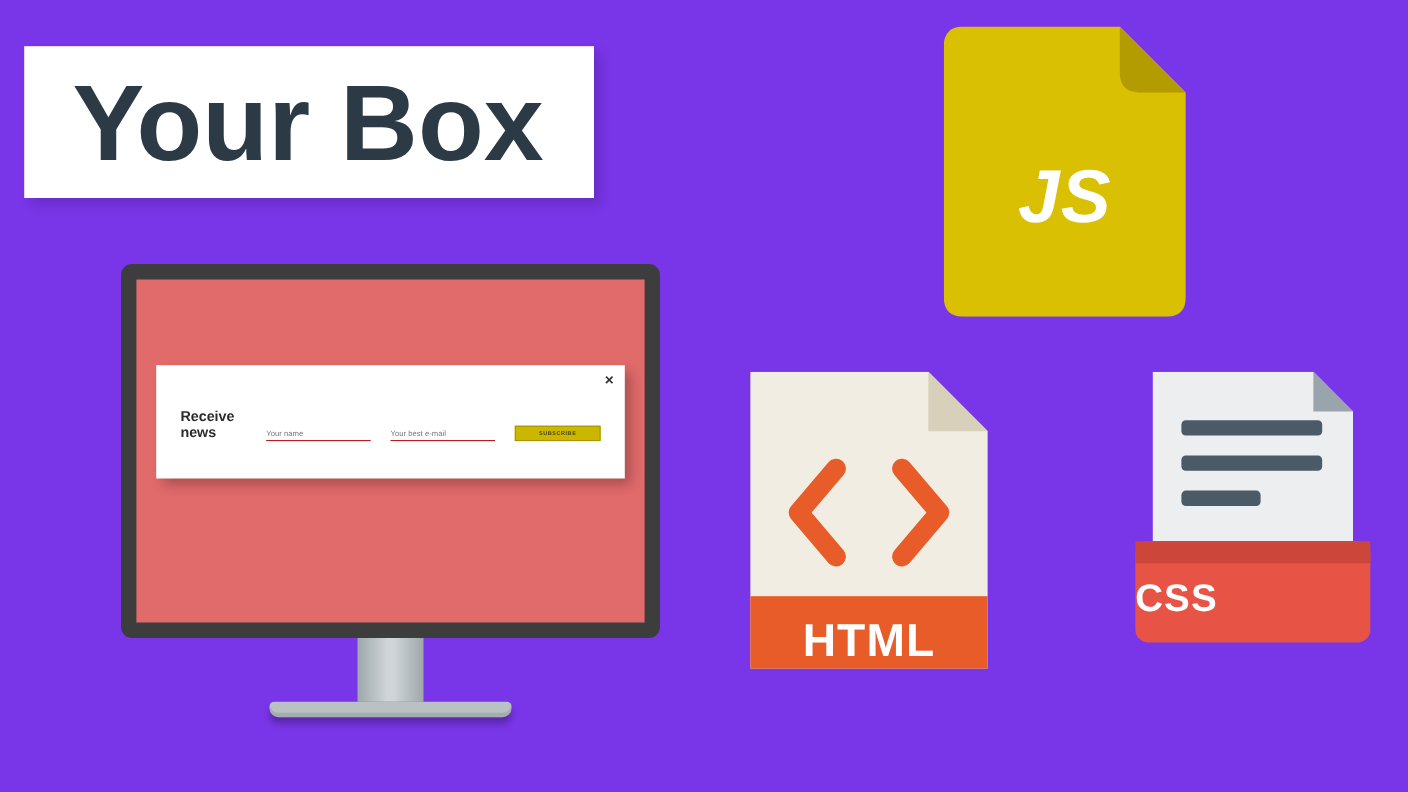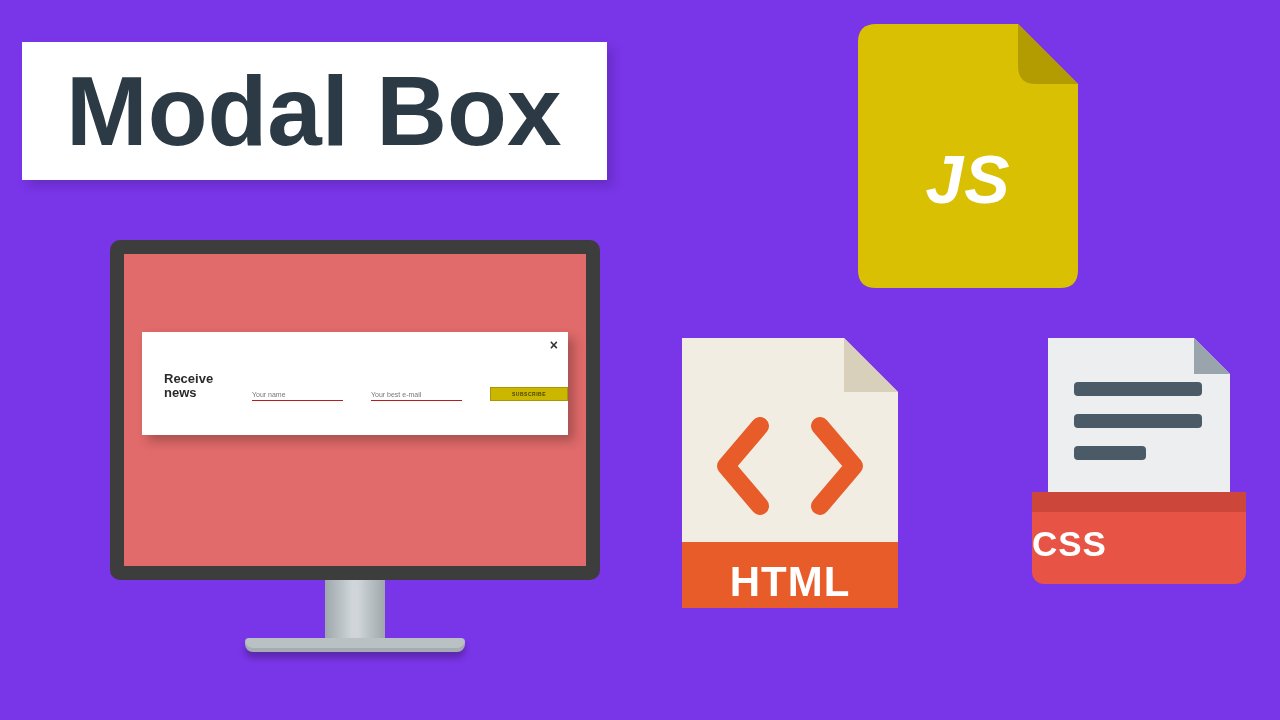--- a/index.html
+++ b/index.html
@@ -75,21 +75,21 @@
     right: 10px;
     font-size: 14px;
     font-weight: 700;
     color: #333;
     cursor: pointer;
     line-height: 1;
   }
   .modal-row {
     display: flex;
     align-items: flex-end;
-    gap: 28px;
+    gap: 18px;
     padding: 0 22px;
     margin-top: 14px;
   }
   .modal-heading {
     font-size: 13px;
     font-weight: 700;
     color: #2a2a2a;
     line-height: 1.1;
     width: 60px;
     flex: 0 0 auto;
@@ -153,21 +153,21 @@
   }
   .js-label { left: 0; right: 0; text-align: center; bottom: 70px; font-size: 68px; font-weight: 800; font-style: italic; }
   .html-label { left: 0; right: 0; text-align: center; bottom: 14px; font-size: 42px; }
   .css-label  { left: 0; right: 0; bottom: 30px; font-size: 35px; }
 
 </style>
 </head>
 <body>
 
 <div class="title-card">
-  <h1>Modal Box</h1>
+  <h1>Your Box</h1>
 </div>
 
 <div class="monitor">
   <div class="monitor-frame">
     <div class="modal">
       <span class="modal-close">×</span>
       <div class="modal-row">
         <div class="modal-heading">Receive news</div>
         <input class="modal-input" placeholder="Your name" style="">
         <input class="modal-input" placeholder="Your best e-mail" style="">

